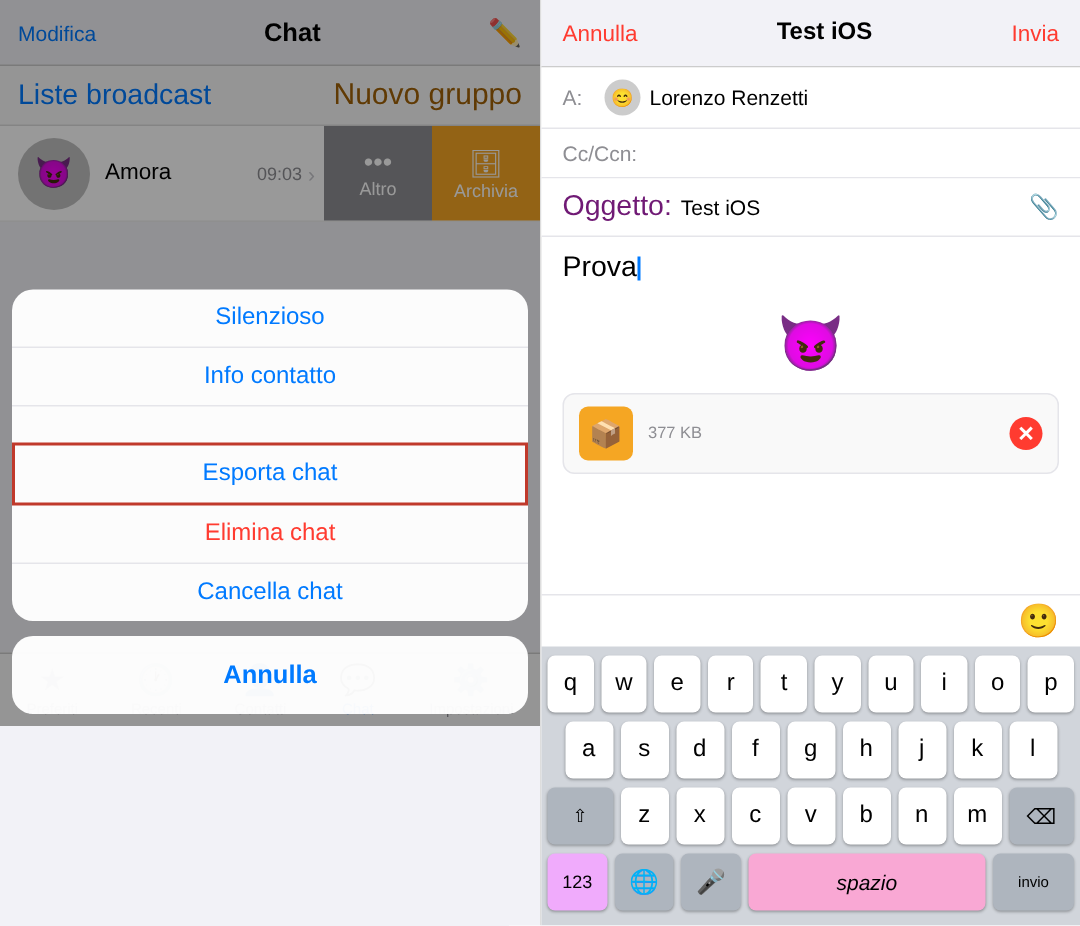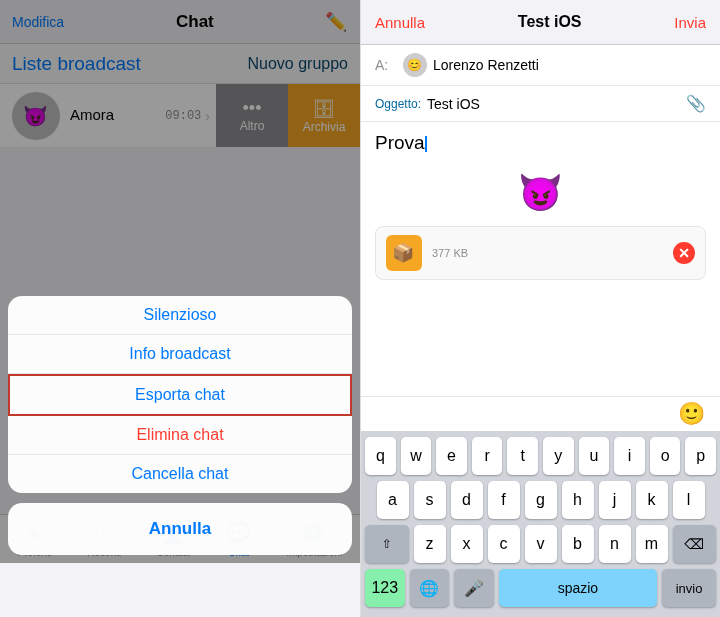--- a/index.html
+++ b/index.html
@@ -8,21 +8,21 @@
       height: 617px;
       font-family: -apple-system, 'Helvetica Neue', Arial, sans-serif;
       display: flex;
       overflow: hidden;
       background: #f2f2f7;
     }
 
     
     .left-panel {
       width: 360px;
-      height: 563px;
+      height: 484px;
       background: #f2f2f7;
       position: relative;
       overflow: hidden;
     }
 
     .left-header {
       background: #f2f2f7;
       padding: 6px 12px;
       display: flex;
       align-items: center;
@@ -58,22 +58,22 @@
       border-bottom: 1px solid #ddd;
       height: 40px;
     }
 
     .broadcast-bar-text {
       font-size: 19px;
       color: #007aff;
     }
 
     .new-group-text {
-      font-size: 16px;
-      color: #0c4a6e;
+      font-size: 20px;
+      color: #a16207;
     }
 
     .chat-list-item {
       background: #fff;
       padding: 10px 12px;
       display: flex;
       align-items: center;
       border-bottom: 1px solid #eee;
       position: relative;
       height: 64px;
@@ -105,21 +105,20 @@
     .chat-preview {
       font-size: 13px;
       color: #8e8e93;
       margin-top: 2px;
     }
 
     .chat-meta {
       display: flex;
       flex-direction: column;
       align-items: flex-start;
-      font-family: Liberation Mono, monospace;
     }
 
     .chat-time {
       font-size: 12px;
       color: #8e8e93;
     }
 
     .chat-chevron {
       color: #c7c7cc;
       font-size: 14px;
@@ -313,22 +312,22 @@
 
     .email-field-subject {
       display: flex;
       align-items: center;
       padding: 8px 14px;
       border-bottom: 1px solid #e5e5ea;
       background: #fff;
     }
 
     .email-subject-label {
-      font-size: 12px;
-      color: #0369a1;
+      font-size: 19px;
+      color: #701a75;
       margin-right: 6px;
     }
 
     .email-subject-value {
       font-size: 14px;
       color: #000;
       flex: 1;
     }
 
     .paperclip-icon {
@@ -460,36 +459,37 @@
 
     .key-special {
       background: #aeb5be;
       color: #000;
       font-size: 12px;
       min-width: 38px;
       max-width: 44px;
     }
 
     .key-space {
-      background: #7dd3fc;
+      background: #f9a8d4;
       flex: 4;
       max-width: 180px;
       font-size: 14px;
+      font-style: italic;
     }
 
     .key-invio {
       background: #aeb5be;
-      font-size: 13px;
+      font-size: 10px;
       min-width: 54px;
       max-width: 60px;
     }
 
     .key-num {
-      background: #86efac;
-      font-size: 16px;
+      background: #f0abfc;
+      font-size: 12px;
       min-width: 36px;
       max-width: 42px;
     }
 
     .key-globe {
       background: #aeb5be;
       font-size: 16px;
       min-width: 36px;
       max-width: 42px;
     }
@@ -546,22 +546,22 @@
           <div style="font-size:18px; text-align:center;">🗄</div>
           <div>Archivia</div>
         </div>
       </div>
     </div>
   </div>
 
   <div class="context-overlay">
     <div class="context-menu">
       <div class="context-item">Silenzioso</div>
-      <div class="context-item">Info broadcast</div>
-      <div class="context-item" style="border: 2px solid #c0392b; border-radius:0; color:#007aff;">Esporta chat</div>
+      <div class="context-item">Info contatto</div>
+      <div class="context-item" style="border: 2px solid #c0392b; border-radius:0; color:#007aff;margin-top:24px;">Esporta chat</div>
       <div class="context-item danger">Elimina chat</div>
       <div class="context-item">Cancella chat</div>
     </div>
     <div class="context-cancel">
       <div class="context-cancel-btn">Annulla</div>
     </div>
   </div>
 
   <div class="tab-bar">
     <div class="tab-item">
@@ -598,20 +598,23 @@
   </div>
 
   <div class="email-field">
     <span class="email-field-label">A:</span>
     <div class="email-field-value">
       <div class="recipient-avatar">😊</div>
       <span>Lorenzo Renzetti</span>
     </div>
   </div>
 
+  <div class="email-field">
+    <span class="email-field-label">Cc/Ccn:</span>
+  </div>
 
   <div class="email-field-subject">
     <span class="email-subject-label">Oggetto:</span>
     <span class="email-subject-value">Test iOS</span>
     <span class="paperclip-icon">📎</span>
   </div>
 
   <div class="email-body">
     <span>Prova</span><span class="cursor"></span>
   </div>

